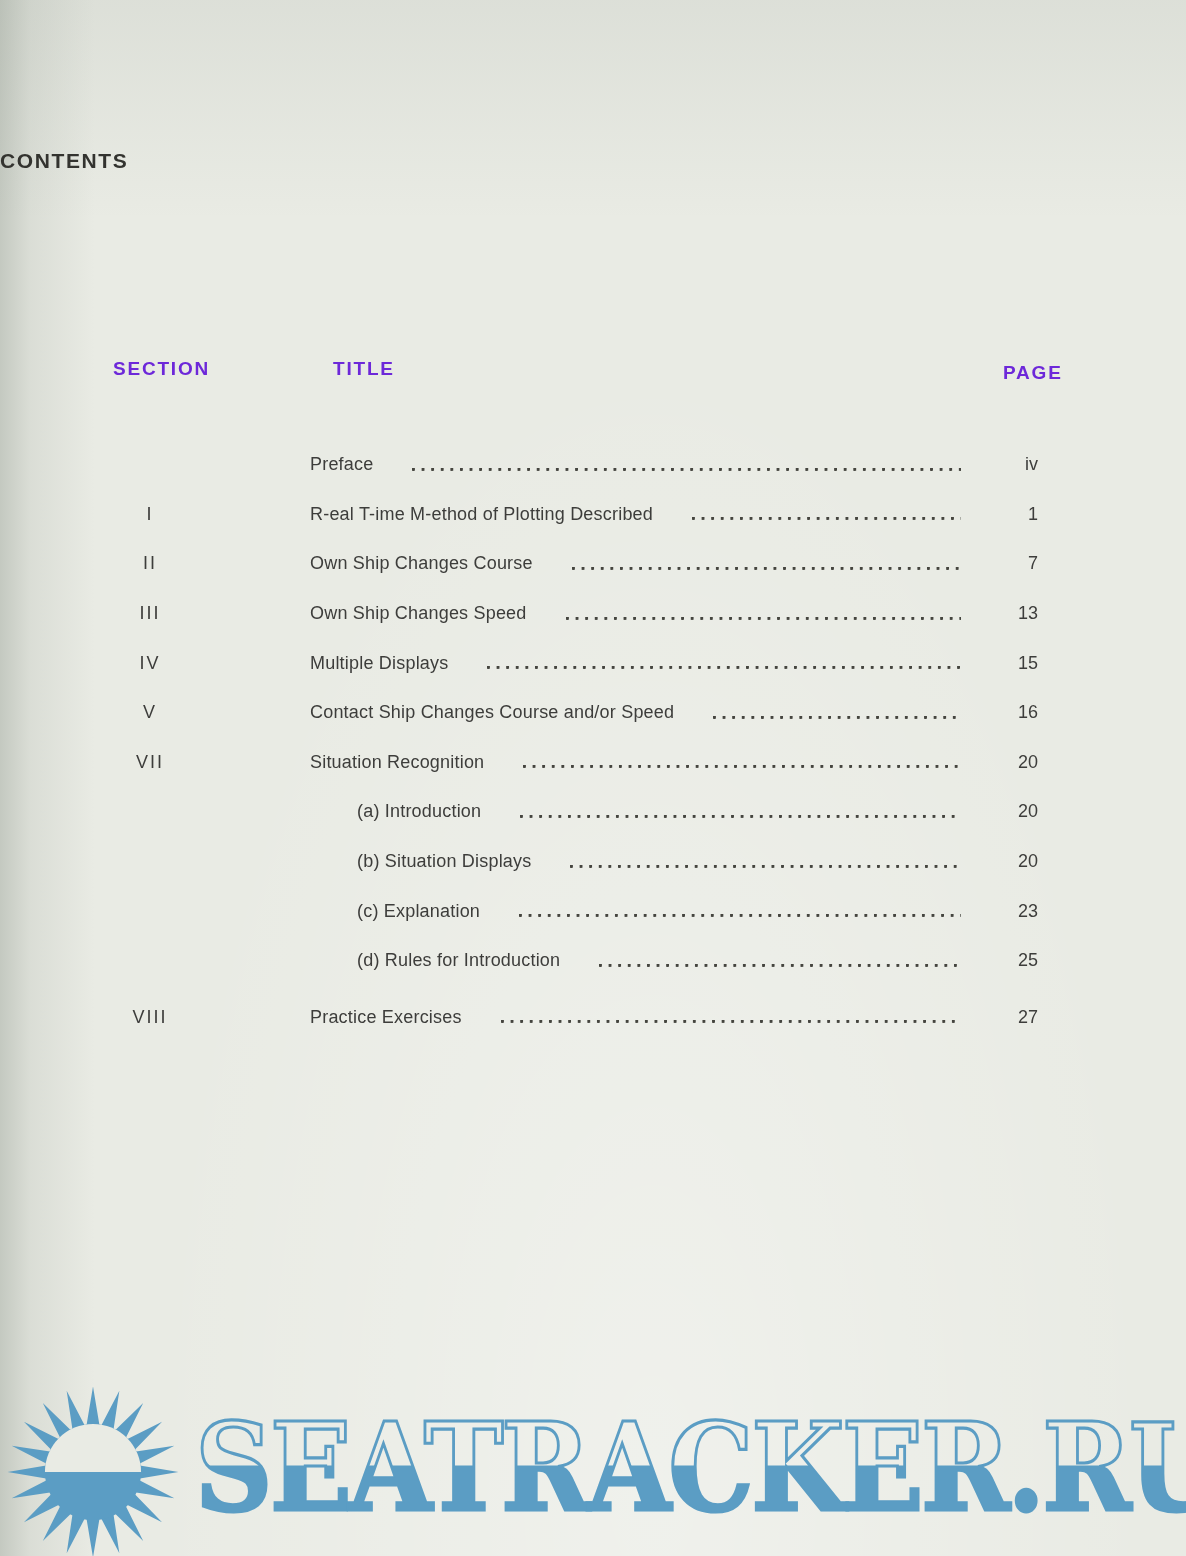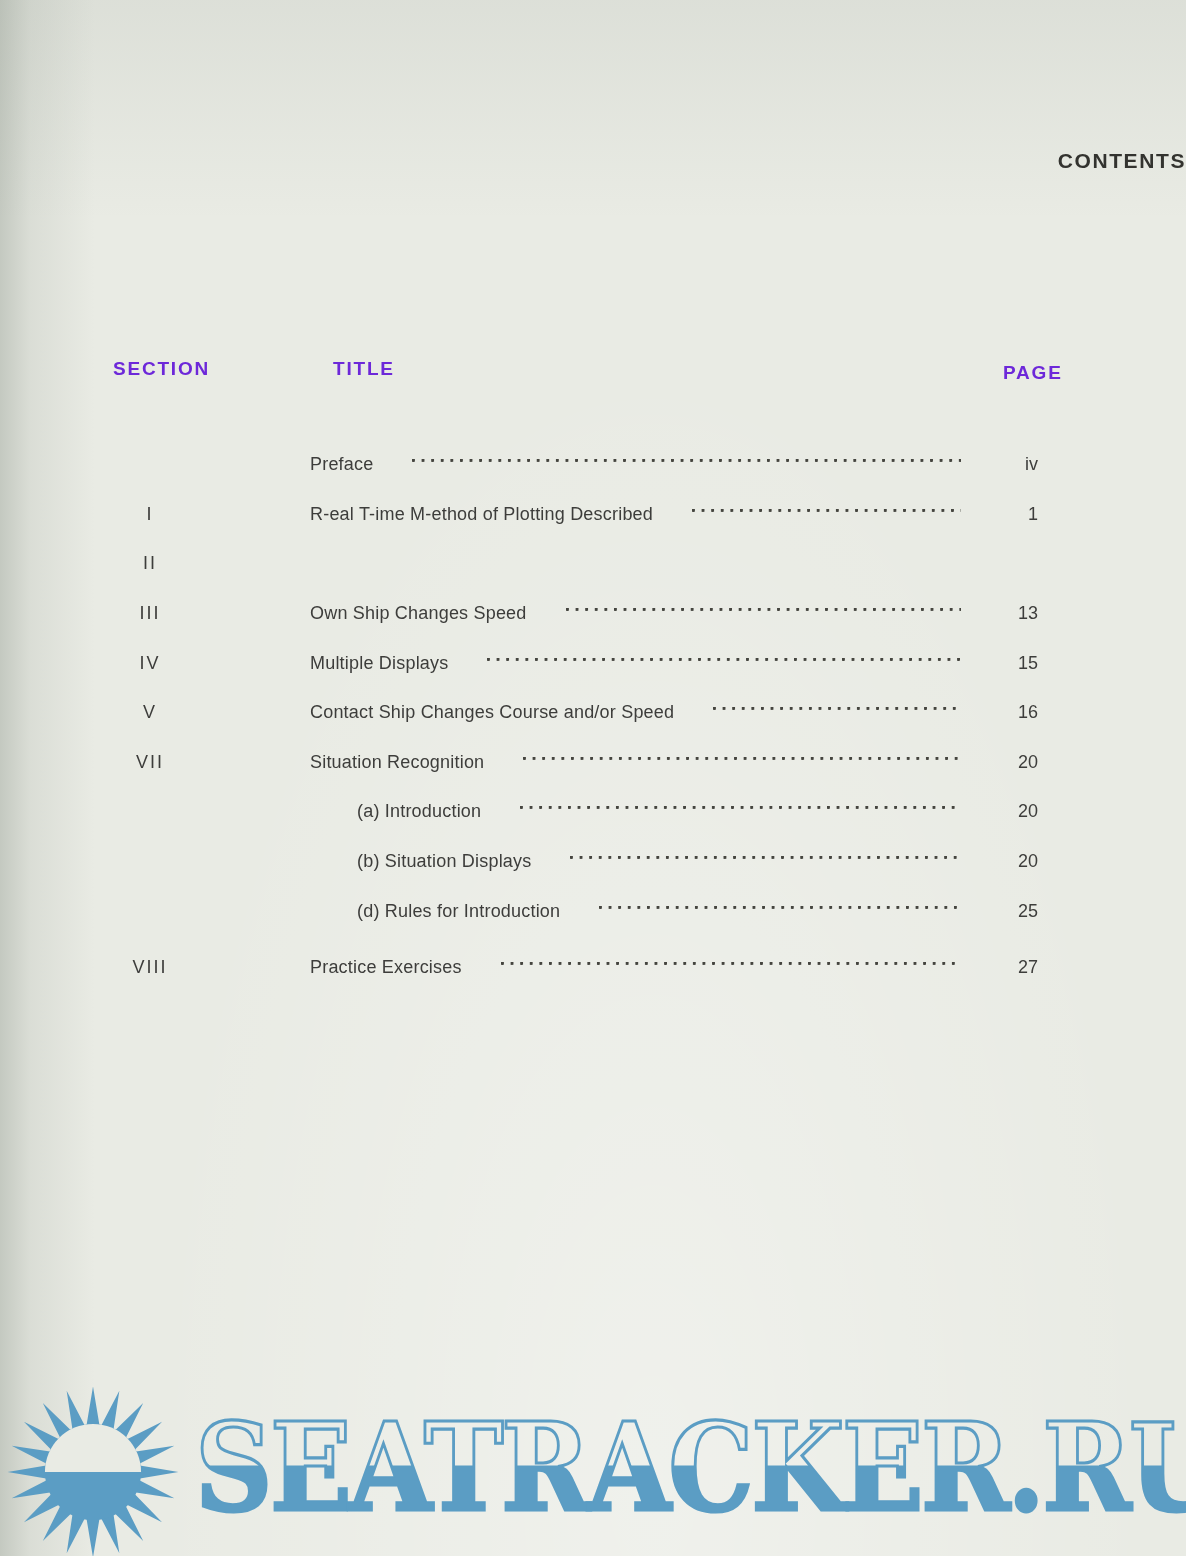--- a/index.html
+++ b/index.html
@@ -15,21 +15,21 @@
   }
   .paper-shading {
     position: absolute; inset: 0; pointer-events: none;
     background:
       linear-gradient(90deg, rgba(110,122,110,0.30) 0px, rgba(110,122,110,0.12) 30px, rgba(110,122,110,0.0) 95px),
       linear-gradient(180deg, rgba(110,122,110,0.10) 0px, rgba(110,122,110,0.0) 220px),
       radial-gradient(ellipse at 55% 95%, rgba(255,255,255,0.30), rgba(255,255,255,0) 55%);
   }
   .contents-title {
     position: absolute; top: 149px; left: 0; width: 100%;
-    margin: 0; text-align: right;
+    margin: 0; text-align: left;
     font-size: 21px; font-weight: bold; letter-spacing: 1.6px;
     color: #33332f;
   }
   .col-header {
     position: absolute;
     font-size: 19px; font-weight: bold; letter-spacing: 1.8px;
     color: #6d28d9;
   }
   .h-section { left: 113px; top: 358px; }
   .h-title   { left: 333px; top: 358px; }
@@ -37,21 +37,21 @@
 
   .toc {
     position: absolute; left: 95px; top: 440px; width: 943px;
   }
   .row { display: flex; align-items: center; height: 49.6px; }
   .row.last { margin-top: 7px; }
   .sec {
     width: 110px; text-align: center;
     font-size: 18px; letter-spacing: 2px; color: #3d3d3b;
   }
-  .entry { flex: 1; display: flex; align-items: flex-start; padding-left: 105px; min-width: 0; gap: 32px; }
+  .entry { flex: 1; display: flex; align-items: center; padding-left: 105px; min-width: 0; gap: 32px; }
   .row.sub .entry { padding-left: 152px; }
   .t { font-size: 18px; letter-spacing: 0.2px; white-space: nowrap; color: #3d3d3b; }
   .dots {
     flex: 1; height: 4px; margin: 0 9px 0 7px;
     transform: translateY(5px);
     background-image: radial-gradient(circle at 1.4px 1.4px, #45453f 1.35px, rgba(0,0,0,0) 1.9px);
     background-size: 9.6px 4px;
     background-repeat: repeat-x;
   }
   .pg { font-size: 18px; min-width: 36px; text-align: right; color: #3d3d3b; }
@@ -98,20 +98,25 @@
       <span class="sec">I</span>
       <span class="entry">
           <span class="t">R-eal T-ime M-ethod of Plotting Described</span>
           <span class="dots"></span>
           <span class="pg">1</span>
         </span>
     </div>
 
     <div class="row">
       <span class="sec">II</span>
+      <span class="entry">
+          <span class="t">Own Ship Changes Course</span>
+          <span class="dots"></span>
+          <span class="pg">7</span>
+        </span>
     </div>
 
     <div class="row">
       <span class="sec">III</span>
       <span class="entry">
           <span class="t">Own Ship Changes Speed</span>
           <span class="dots"></span>
           <span class="pg">13</span>
         </span>
     </div>
@@ -155,20 +160,28 @@
 
     <div class="row sub">
       <span class="sec"></span>
       <span class="entry">
           <span class="t">(b) Situation Displays</span>
           <span class="dots"></span>
           <span class="pg">20</span>
         </span>
     </div>
 
+    <div class="row sub">
+      <span class="sec"></span>
+      <span class="entry">
+          <span class="t">(c) Explanation</span>
+          <span class="dots"></span>
+          <span class="pg">23</span>
+        </span>
+    </div>
 
     <div class="row sub">
       <span class="sec"></span>
       <span class="entry">
           <span class="t">(d) Rules for Introduction</span>
           <span class="dots"></span>
           <span class="pg">25</span>
         </span>
     </div>
 

